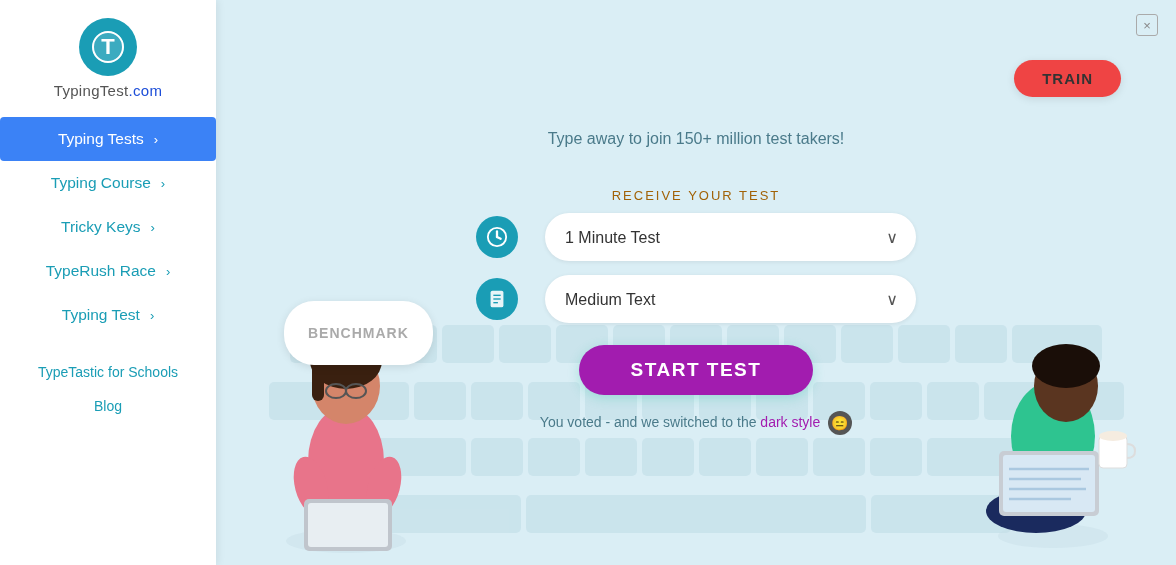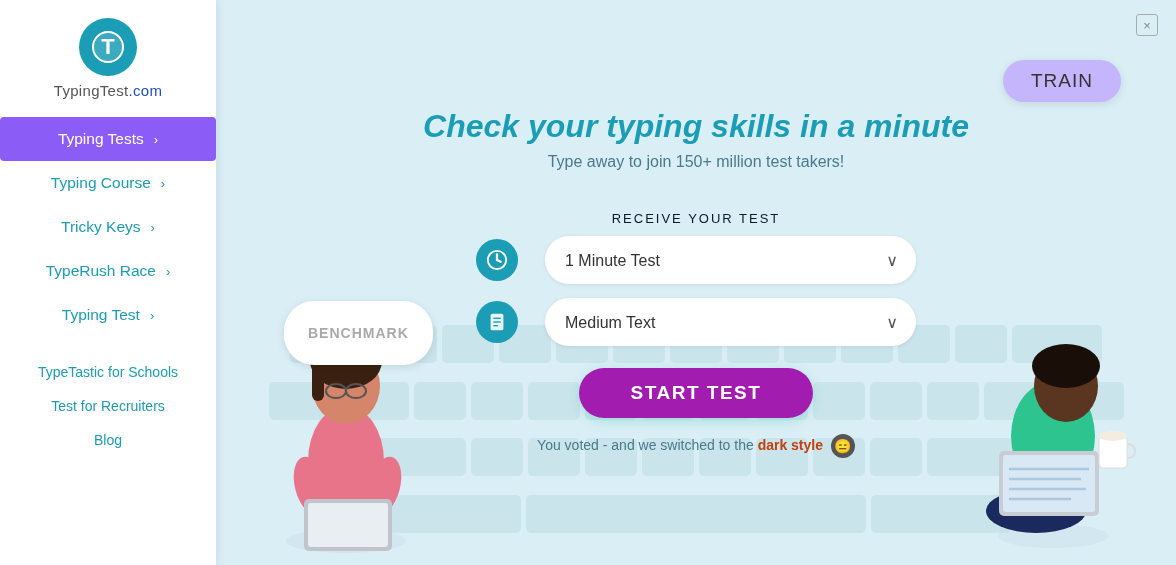--- a/index.html
+++ b/index.html
@@ -71,21 +71,21 @@
       font-size: 15.5px;
       color: #1a9db5;
       cursor: pointer;
       text-decoration: none;
       gap: 6px;
       border: none;
       background: none;
       width: 100%;
     }
     .nav-item.active {
-      background: #8b5cf6;
+      background: #3b82f6;
       color: #fff;
       border-radius: 4px;
     }
     .nav-item .chevron {
       font-size: 13px;
       margin-left: 4px;
     }
     .nav-divider {
       height: 18px;
     }
@@ -265,22 +265,22 @@
       box-shadow: 0 3px 12px rgba(46,196,165,0.3);
     }
 
     
     .vote-text {
       margin-top: 16px;
       font-size: 14px;
       color: #4a7a8a;
     }
     .vote-text strong {
-      font-weight: 700;
-      color: #c2410c;
+      font-weight: 400;
+      color: #a21caf;
     }
     .emoji {
       display: inline-block;
       width: 24px;
       height: 24px;
       border-radius: 50%;
       background: #555;
       color: #fff;
       font-size: 14px;
       text-align: center;
@@ -316,38 +316,38 @@
       letter-spacing: 1px;
       position: absolute;
       bottom: 200px;
       left: 68px;
       z-index: 7;
       box-shadow: 0 2px 8px rgba(0,0,0,0.1);
     }
 
     
     .train-pill {
-      background: #c4b5fd;
+      background: #ef4444;
       border-radius: 30px;
       padding: 10px 28px;
-      font-size: 19px;
-      font-weight: 400;
+      font-size: 15px;
+      font-weight: 700;
       color: #333;
       letter-spacing: 1px;
       position: absolute;
       top: 60px;
       right: 55px;
       z-index: 7;
       box-shadow: 0 2px 8px rgba(0,0,0,0.1);
     }
 
     
     .receive-text {
       font-size: 13px;
-      color: #0f172a;
+      color: #a16207;
       letter-spacing: 2px;
       text-transform: uppercase;
       margin-bottom: 10px;
     }
   </style>
 </head>
 <body>
 
 <aside class="sidebar">
   <div class="sidebar-logo">
@@ -384,23 +384,20 @@
       <span>Typing Test</span>
       <span class="chevron">›</span>
     </a>
 
     <div class="nav-divider"></div>
 
     <a class="nav-item-small">
       <span>TypeTastic for Schools</span>
     </a>
     <a class="nav-item-small">
-      <span>Test for Recruiters</span>
-    </a>
-    <a class="nav-item-small">
       <span>Blog</span>
     </a>
   </nav>
 </aside>
 
 <main class="main">
 
   <div class="keyboard-bg">
     <div class="kb-row">
       <div class="kb-key wide"></div>
@@ -513,21 +510,20 @@
       <ellipse cx="152" cy="185" rx="14" ry="5" fill="#f5ece0"></ellipse>
       <path d="M166 193 Q174 193 174 200 Q174 207 166 207" stroke="#ddd" stroke-width="2" fill="none"></path>
     </svg>
   </div>
 
   <div class="train-pill">
     <span>TRAIN</span>
   </div>
 
   <div class="center-content">
-    <h1 class="headline">Check your typing skills in a minute</h1>
     <p class="subheadline">Type away to join 150+ million test takers!</p>
 
     <p class="receive-text">RECEIVE YOUR TEST</p>
 
     <div class="dropdowns-col">
 
       <div class="dropdown-row">
         <div class="dropdown-icon">
           <svg viewBox="0 0 24 24">
               <circle cx="12" cy="12" r="10" stroke="#fff" stroke-width="2" fill="none"></circle>

